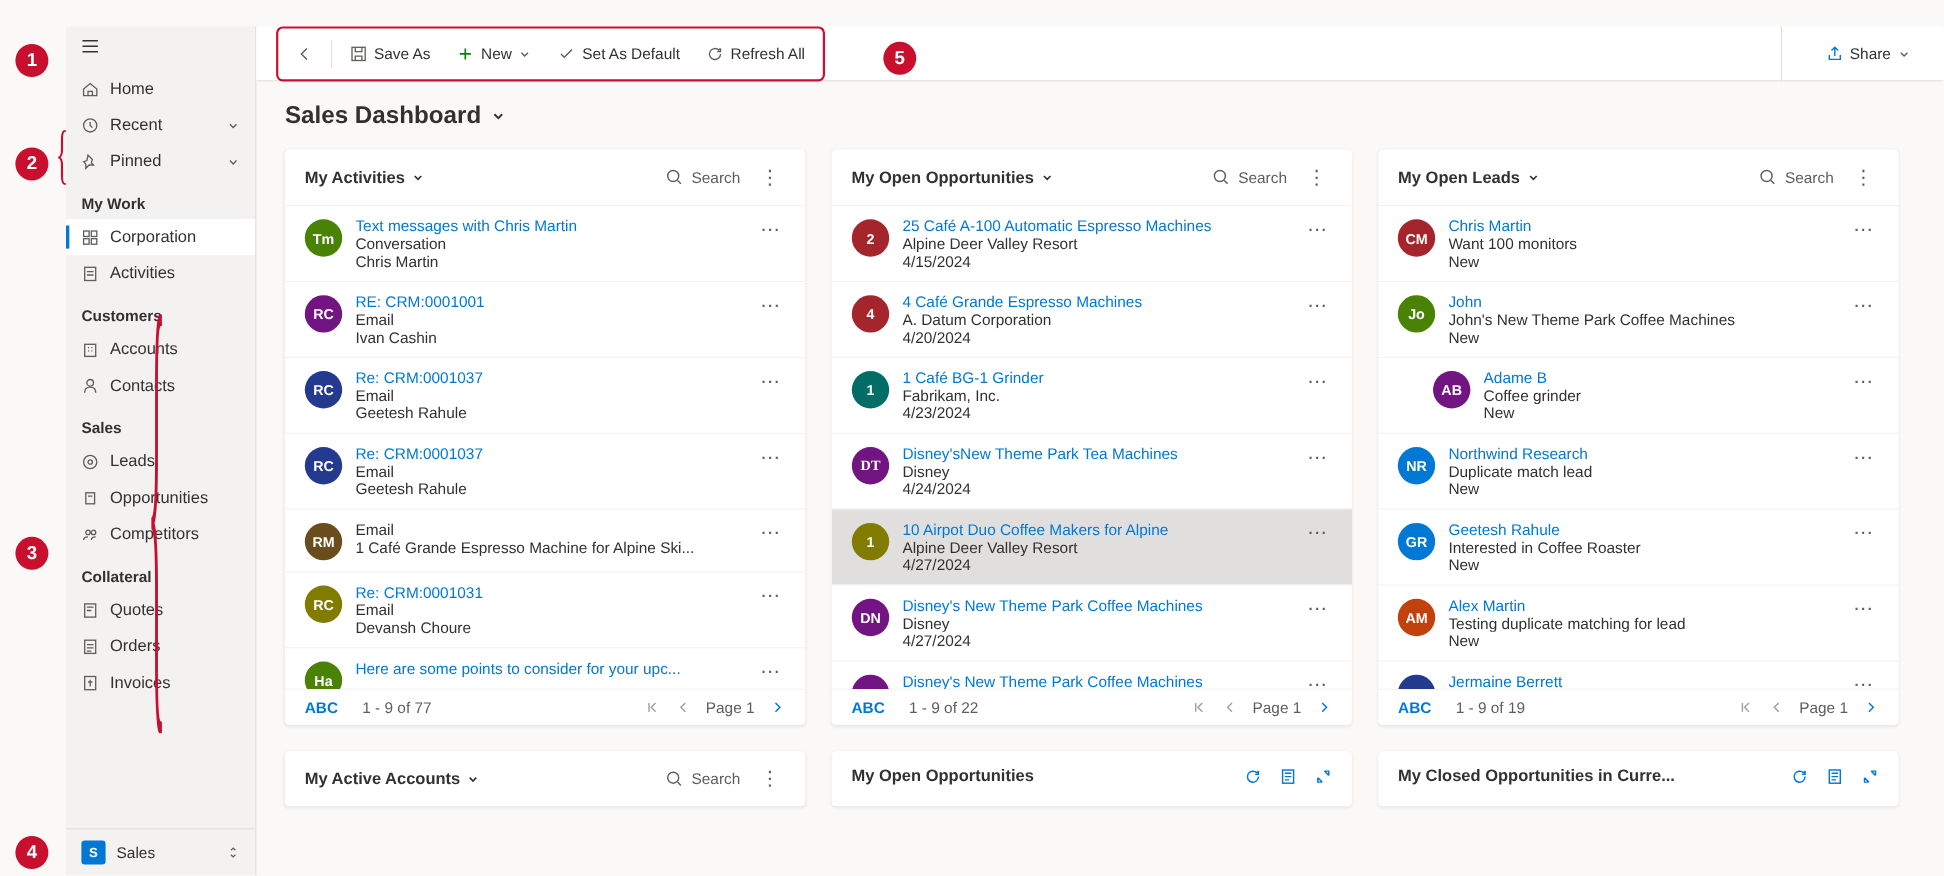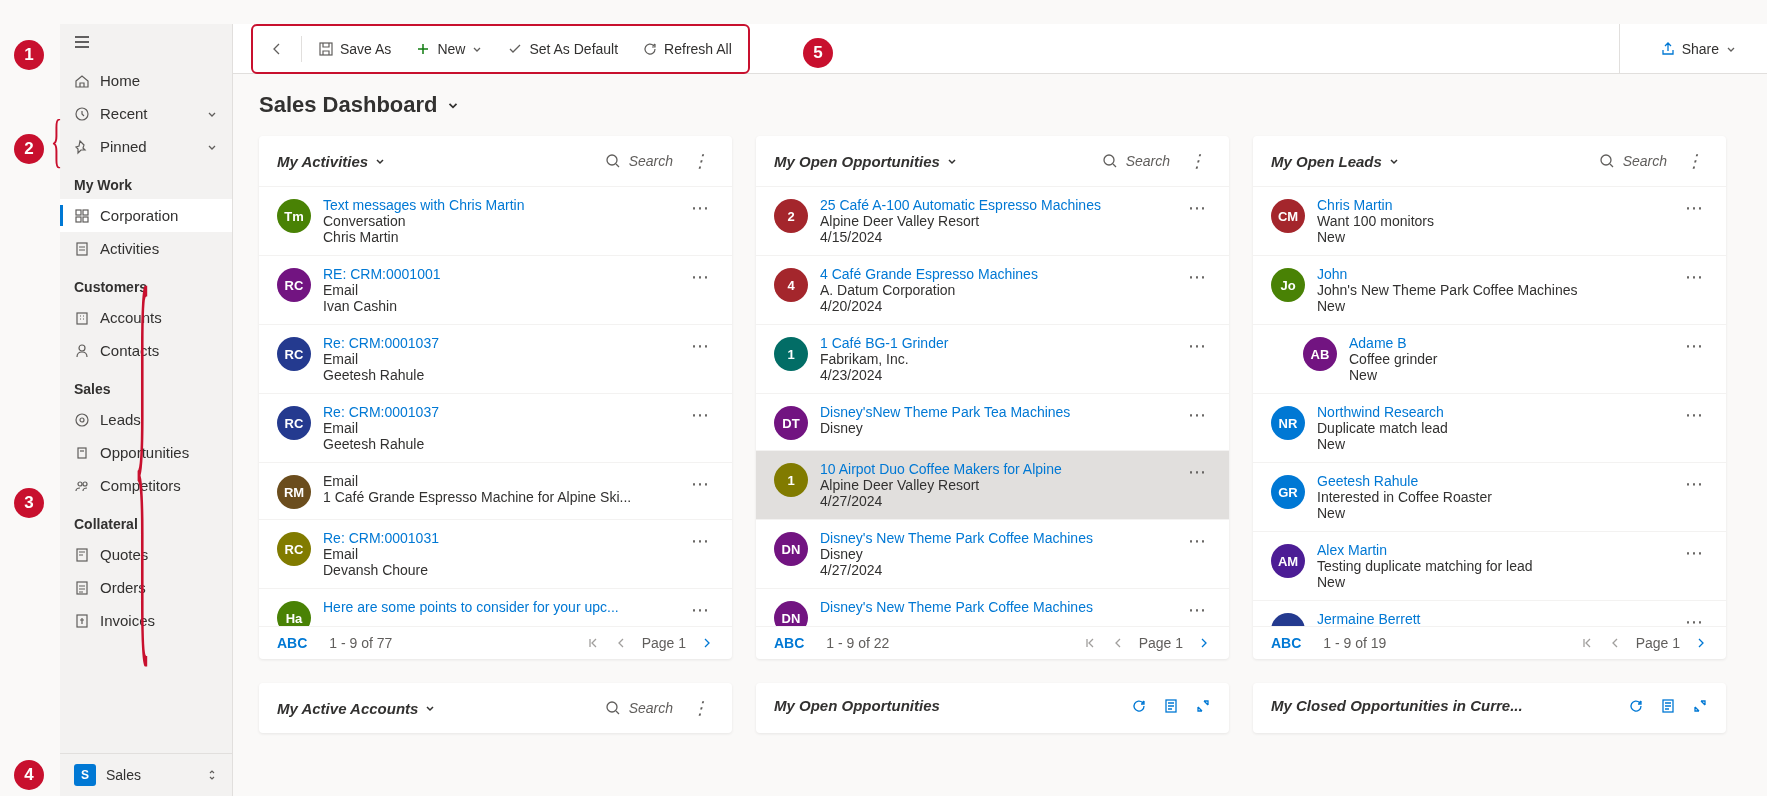--- a/index.html
+++ b/index.html
@@ -29,21 +29,21 @@
 .nav-chev { margin-left: auto; color: #605e5c; }
 .area-switch { border-top: 1px solid #e1dfdd; padding: 10px 14px; display: flex; align-items: center; gap: 10px; }
 .area-badge { width: 22px; height: 22px; border-radius: 3px; background: #0078d4; color: #fff; display: flex; align-items: center; justify-content: center; font-size: 12px; font-weight: 600; }
 
 
 .main { position: absolute; left: 233px; right: 0; top: 74px; bottom: 0; padding: 18px 26px; overflow: auto; }
 .page-title { font-size: 22px; font-weight: 600; display: flex; align-items: center; gap: 8px; margin-bottom: 18px; }
 
 .cards-row { display: flex; gap: 24px; margin-bottom: 24px; }
 .card { background: #fff; border-radius: 4px; box-shadow: 0 1px 3px rgba(0,0,0,0.08); width: 473px; display: flex; flex-direction: column; position: relative; }
-.card-header { display: flex; align-items: center; padding: 14px 18px; font-style: italic; }
+.card-header { display: flex; align-items: center; padding: 14px 18px; }
 .card-title { font-weight: 600; font-size: 15px; display: flex; align-items: center; gap: 6px; }
 .card-actions { margin-left: auto; display: flex; align-items: center; gap: 14px; color: #605e5c; }
 .card-search { display: flex; align-items: flex-start; gap: 8px; cursor: pointer; }
 .card-body { flex: 1; position: relative; }
 .list { max-height: 440px; overflow: auto; }
 .list::-webkit-scrollbar { width: 8px; }
 .list::-webkit-scrollbar-thumb { background: #c8c6c4; border-radius: 4px; }
 .row { display: flex; align-items: flex-start; gap: 12px; padding: 10px 18px; border-top: 1px solid #f3f2f1; }
 .row.selected { background: #e1dfdd; }
 .avatar { width: 34px; height: 34px; border-radius: 50%; display: flex; align-items: center; justify-content: center; color: #fff; font-size: 13px; font-weight: 600; flex-shrink: 0; margin-top: 2px; }
@@ -454,24 +454,25 @@
             <div class="row">
               <div class="avatar" style="background: rgb(2, 109, 102);">1</div>
               <div class="row-text">
                 <div class="row-title">1 Café BG-1 Grinder</div>
                 <div class="row-sub">Fabrikam, Inc.</div>
                 <div class="row-sub">4/23/2024</div>
               </div>
               <div class="row-more">⋯</div>
             </div>
             <div class="row">
-              <div class="avatar" style="background: rgb(114, 20, 129);">DT</div>
+              <div class="avatar" style="background: rgb(114, 20, 129); font-family: Liberation Serif, serif;">DT</div>
               <div class="row-text">
                 <div class="row-title">Disney'sNew Theme Park Tea Machines</div>
                 <div class="row-sub">Disney</div>
+                <div class="row-sub">4/24/2024</div>
               </div>
               <div class="row-more">⋯</div>
             </div>
             <div class="row selected">
               <div class="avatar" style="background: rgb(129, 123, 0);">1</div>
               <div class="row-text">
                 <div class="row-title">10 Airpot Duo Coffee Makers for Alpine</div>
                 <div class="row-sub">Alpine Deer Valley Resort</div>
                 <div class="row-sub">4/27/2024</div>
               </div>
@@ -579,21 +580,21 @@
             <div class="row">
               <div class="avatar" style="background: rgb(0, 120, 212);">GR</div>
               <div class="row-text">
                 <div class="row-title">Geetesh Rahule</div>
                 <div class="row-sub">Interested in Coffee Roaster</div>
                 <div class="row-sub">New</div>
               </div>
               <div class="row-more">⋯</div>
             </div>
             <div class="row">
-              <div class="avatar" style="background: #4c1d95;">AM</div>
+              <div class="avatar" style="background: #c2410c;">AM</div>
               <div class="row-text">
                 <div class="row-title">Alex Martin</div>
                 <div class="row-sub">Testing duplicate matching for lead</div>
                 <div class="row-sub">New</div>
               </div>
               <div class="row-more">⋯</div>
             </div>
             <div class="row">
               <div class="avatar" style="background: rgb(36, 58, 143);">JB</div>
               <div class="row-text">

